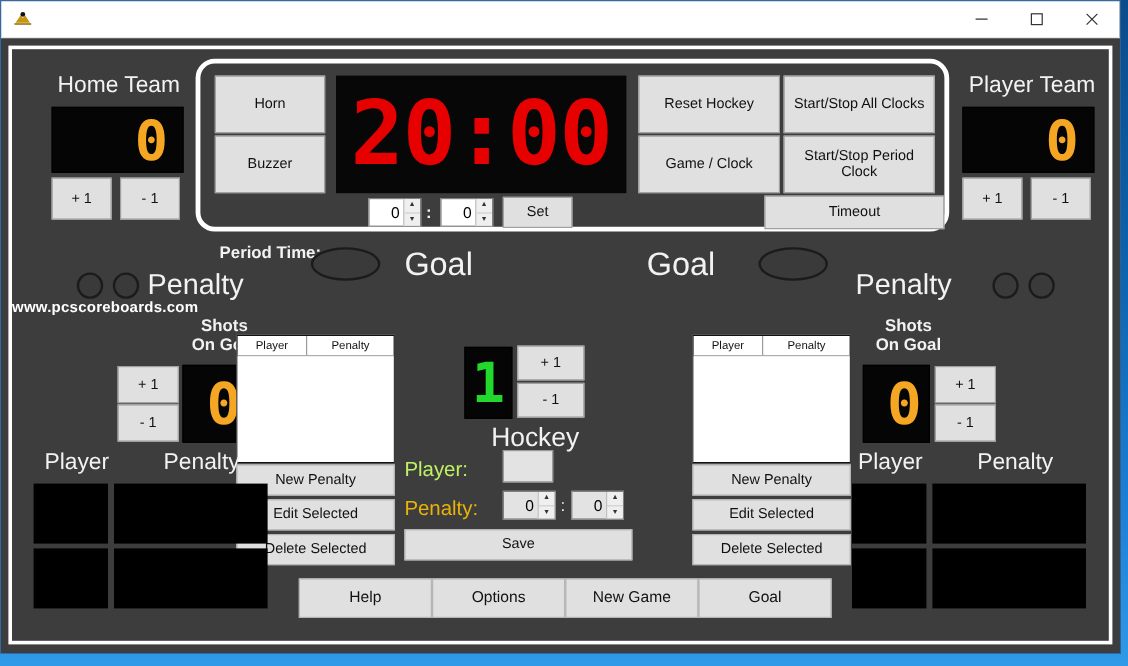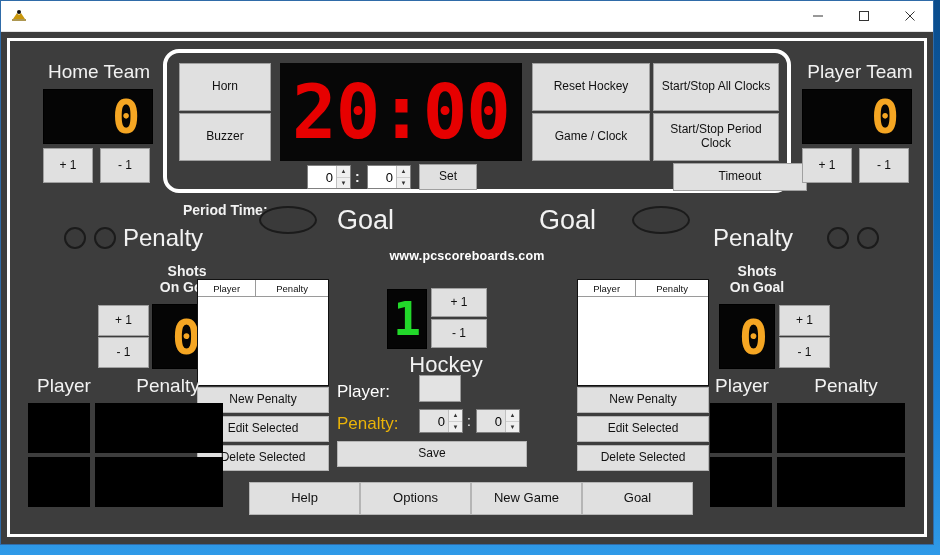--- a/index.html
+++ b/index.html
@@ -208,21 +208,21 @@
         <div class="abs btn" style="left:12px; top:60px; width:92px; height:48px;">Buzzer</div>
 
         <div class="abs clockdisplay" style="left:113px; top:10px; width:242px; height:98px;">
           <span style="font-family:'DejaVu Sans Mono',monospace; font-size:74px; font-weight:bold; color:#e60000; letter-spacing:-1px; line-height:1;">20:00</span>
         </div>
 
         <div class="abs btn" style="left:365px; top:10px; width:118px; height:48px;">Reset Hockey</div>
         <div class="abs btn" style="left:365px; top:60px; width:118px; height:48px;">Game / Clock</div>
         <div class="abs btn" style="left:486px; top:10px; width:126px; height:48px;">Start/Stop All Clocks</div>
         <div class="abs btn" style="left:486px; top:60px; width:126px; height:48px;">Start/Stop Period Clock</div>
-        <div class="abs btn" style="left:506px; top:110px; width:134px; height:28px;">Timeout</div>
+        <div class="abs btn" style="left:470px; top:110px; width:150px; height:28px;">Timeout</div>
 
         <div class="abs lbl lbl-bold" style="left:16px; top:116px; font-size:14px;margin-top:33px;">Period Time:</div>
         <div class="abs spin" style="left:140px; top:112px; width:44px; height:24px;">
           <div class="val">0</div>
           <div class="arrows">
             <div>▲</div>
             <div>▼</div>
           </div>
         </div>
         <div class="abs lbl" style="left:188px; top:116px; font-size:14px; font-weight:bold;">:</div>
@@ -251,21 +251,21 @@
       <div class="abs ellipse" style="left:249px; top:165px; width:58px; height:28px;"></div>
       <div class="abs lbl" style="left:327px; top:164px; font-size:27px;">Goal</div>
 
       <div class="abs lbl" style="left:529px; top:164px; font-size:27px;">Goal</div>
       <div class="abs ellipse" style="left:622px; top:165px; width:58px; height:28px;"></div>
 
       <div class="abs lbl" style="left:703px; top:183px; font-size:24px;">Penalty</div>
       <div class="abs circle" style="left:817px; top:186px; width:22px; height:22px;"></div>
       <div class="abs circle" style="left:847px; top:186px; width:22px; height:22px;"></div>
 
-      <div class="abs watermark" style="left:0; top:208px; width:100%; text-align:center;">www.pcscoreboards.com</div>
+      <div class="abs watermark" style="left:0; top:208px; width:100%; ">www.pcscoreboards.com</div>
 
       <div class="abs lbl lbl-bold" style="left:132px; top:222px; width:90px; text-align:center; font-size:14px; line-height:1.15;">Shots</div>
       <div class="abs lbl lbl-bold" style="left:132px; top:238px; width:90px; text-align:center; font-size:14px; line-height:1.15;">On Goal</div>
 
       <div class="abs btn" style="left:88px; top:264px; width:51px; height:31px;">+ 1</div>
       <div class="abs btn" style="left:88px; top:296px; width:51px; height:31px;">- 1</div>
       <div class="abs segbox" style="left:142px; top:263px; width:56px; height:65px;">
         <span style="font-family:'DejaVu Sans Mono',monospace; font-size:48px; font-weight:bold; color:#f5a623; padding-right:6px; line-height:1;">0</span>
       </div>
 
@@ -280,21 +280,21 @@
       <div class="abs btn flat" style="left:187px; top:375px; width:132px; height:26px;">Edit Selected</div>
       <div class="abs btn flat" style="left:187px; top:404px; width:132px; height:26px;">Delete Selected</div>
 
       <div class="abs segbox center" style="left:377px; top:248px; width:40px; height:60px;">
         <span style="font-family:'DejaVu Sans Mono',monospace; font-size:46px; font-weight:bold; color:#22d82a; line-height:1;">1</span>
       </div>
       <div class="abs btn" style="left:421px; top:247px; width:56px; height:29px;">+ 1</div>
       <div class="abs btn" style="left:421px; top:278px; width:56px; height:29px;">- 1</div>
       <div class="abs lbl" style="left:366px; top:311px; width:140px; text-align:center; font-size:22px;">Hockey</div>
 
-      <div class="abs lbl" style="left:327px; top:341px; font-size:17px; color:#ffffff;text-align:center;">Player:</div>
+      <div class="abs lbl" style="left:327px; top:341px; font-size:17px; color:#bef264;text-align:center;">Player:</div>
       <div class="abs textfield" style="left:409px; top:334px; width:42px; height:27px;" title=""></div>
 
       <div class="abs lbl" style="left:327px; top:373px; font-size:17px; color:#eab308;">Penalty:</div>
       <div class="abs spin" style="left:409px; top:368px; width:44px; height:24px; background:#e3e3e3;">
         <div class="val">0</div>
         <div class="arrows">
           <div>▲</div>
           <div>▼</div>
         </div>
       </div>

